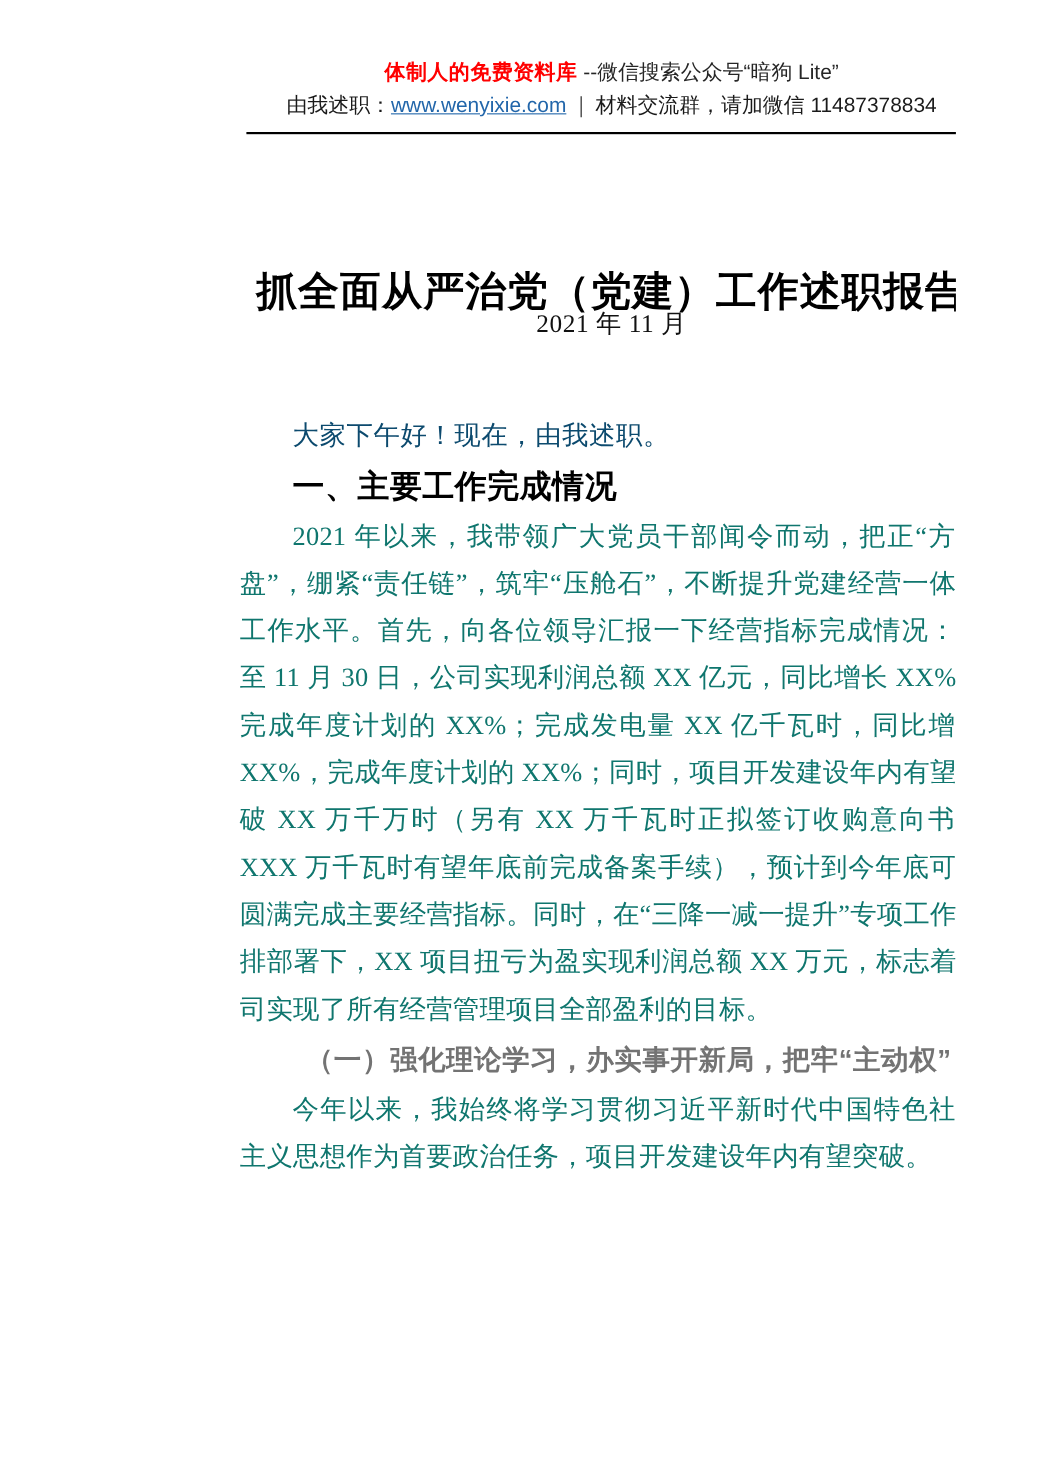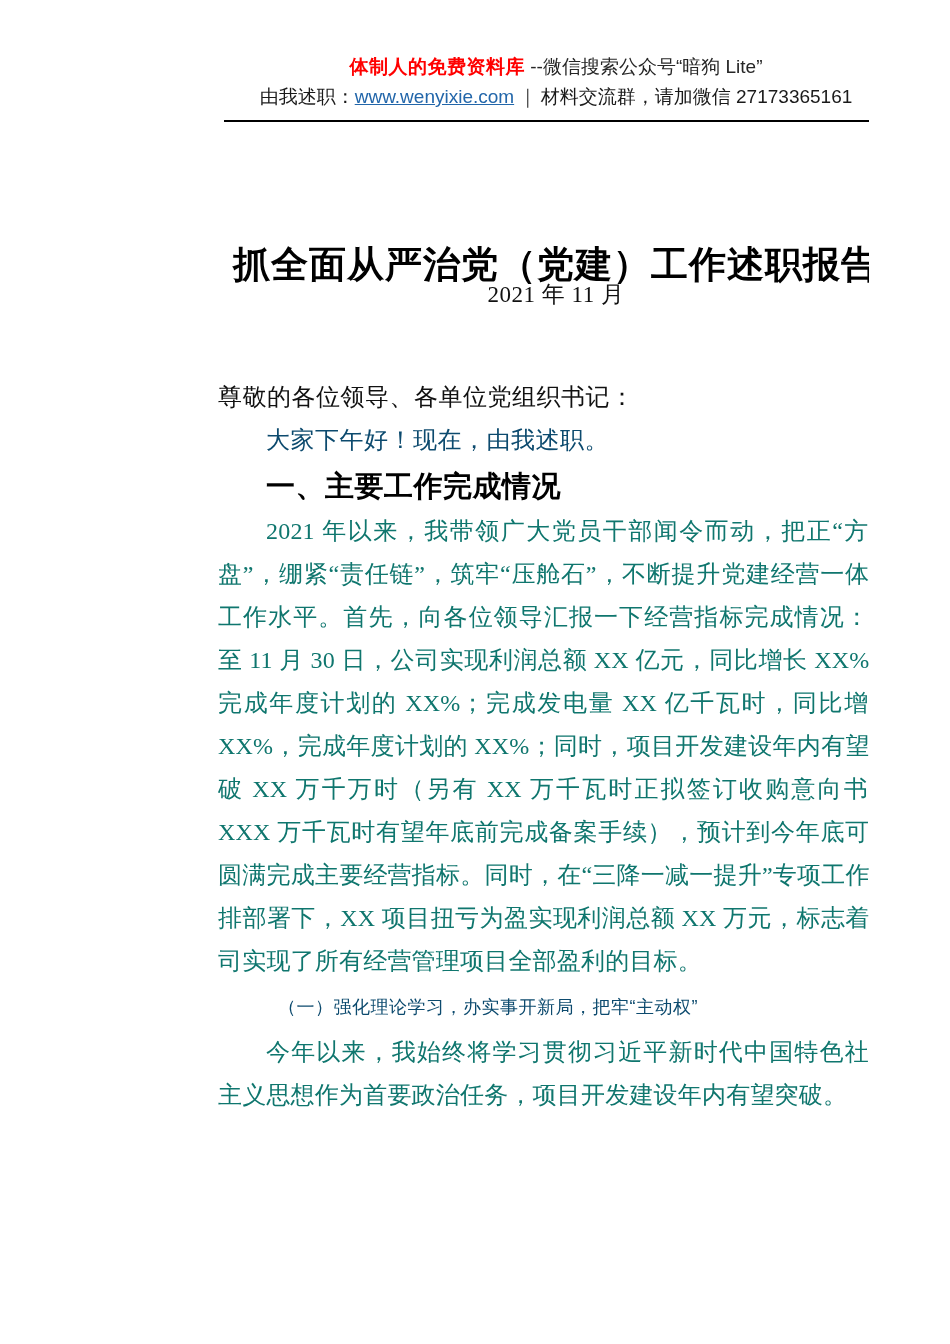--- a/index.html
+++ b/index.html
@@ -103,26 +103,26 @@
     font-family: "Liberation Sans", "DejaVu Sans", sans-serif;
     font-weight: bold;
     font-size: 29px;
     line-height: 48px;
     text-indent: 48px;
     letter-spacing: 0.5px;
     color: #000000;
   }
   .heading-2 {
     font-family: "Liberation Sans", "DejaVu Sans", sans-serif;
-    font-weight: normal;
-    font-size: 18px;
+    font-weight: bold;
+    font-size: 25px;
     line-height: 48px;
     text-indent: 60px;
     letter-spacing: 0.5px;
-    color: #0c4a6e;
+    color: #737373;
   }
   .para {
     font-size: 24px;
     line-height: 43px;
     text-indent: 48px;
     text-align: justify;
     text-justify: inter-ideograph;
     letter-spacing: 0.2px;
     color: #0f766e;
   }
@@ -130,30 +130,29 @@
 </head>
 <body>
 
 <div class="page">
 
   <div class="promo">
     <div class="promo-line promo-line-1">
       <span class="promo-brand">体制人的免费资料库</span><span class="promo-tail"> --微信搜索公众号“暗狗 Lite”</span>
     </div>
     <div class="promo-line">
-      <span>由我述职：</span><a class="promo-link" href="#">www.wenyixie.com</a><span class="promo-sep">｜</span><span>材料交流群，请加微信 27173365161</span>
+      <span>由我述职：</span><a class="promo-link" href="#">www.wenyixie.com</a><span class="promo-sep">｜</span><span>材料交流群，请加微信 11487378834</span>
     </div>
   </div>
   <div class="promo-rule"></div>
 
   <div class="doc-title">抓全面从严治党（党建）工作述职报告</div>
   <div class="doc-date">2021 年 11 月</div>
 
   <div class="body-area">
-    <div class="salutation">尊敬的各位领导、各单位党组织书记：</div>
     <div class="sub-greeting">大家下午好！现在，由我述职。</div>
     <div class="heading-1">一、主要工作完成情况</div>
     <div class="para">2021 年以来，我带领广大党员干部闻令而动，把正“方向盘”，绷紧“责任链”，筑牢“压舱石”，不断提升党建经营一体化工作水平。首先，向各位领导汇报一下经营指标完成情况：截至 11 月 30 日，公司实现利润总额 XX 亿元，同比增长 XX%，完成年度计划的 XX%；完成发电量 XX 亿千瓦时，同比增长 XX%，完成年度计划的 XX%；同时，项目开发建设年内有望突破 XX 万千万时（另有 XX 万千瓦时正拟签订收购意向书，XXX 万千瓦时有望年底前完成备案手续），预计到今年底可以圆满完成主要经营指标。同时，在“三降一减一提升”专项工作安排部署下，XX 项目扭亏为盈实现利润总额 XX 万元，标志着公司实现了所有经营管理项目全部盈利的目标。</div>
     <div class="heading-2">（一）强化理论学习，办实事开新局，把牢“主动权”</div>
     <div class="para">今年以来，我始终将学习贯彻习近平新时代中国特色社会主义思想作为首要政治任务，项目开发建设年内有望突破。</div>
   </div>
 
 </div>
 
 </body></html>

